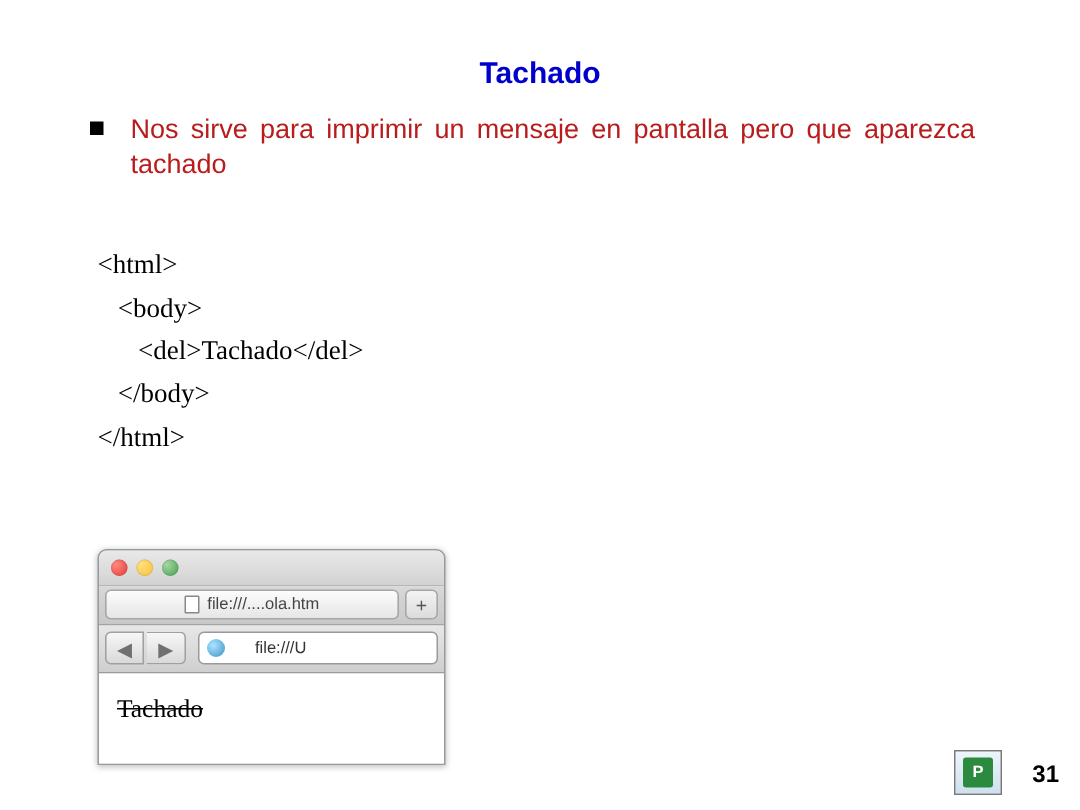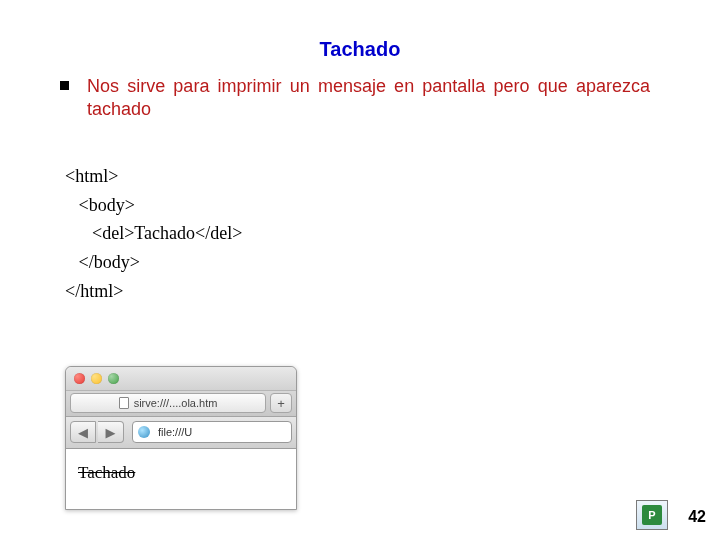--- a/index.html
+++ b/index.html
@@ -159,21 +159,21 @@
     .urlbar {
       flex: 1;
       height: 22px;
       background: #fff;
       border: 1px solid #999;
       border-radius: 4px;
       margin-left: 6px;
       display: flex;
       align-items: center;
       padding: 0 5px;
-      gap: 8px;
+      gap: 20px;
       font-size: 11px;
       color: #333;
       overflow: hidden;
       white-space: nowrap;
     }
     .globe {
       width: 12px; height: 12px; border-radius: 50%;
       background: radial-gradient(circle at 35% 35%, #aee4ff, #3991c6);
       flex-shrink: 0;
     }
@@ -238,21 +238,21 @@
 
   <div class="browser-window">
     <div class="titlebar">
       <div class="tl-btn tl-close"></div>
       <div class="tl-btn tl-min"></div>
       <div class="tl-btn tl-max"></div>
     </div>
     <div class="tabbar">
       <div class="tab">
         <span class="doc-icon"></span>
-        <span>sirve:///....ola.htm</span>
+        <span>file:///....ola.htm</span>
       </div>
       <div class="newtab">+</div>
     </div>
     <div class="toolbar">
       <div class="nav-btn first">
         <span>◀</span>
       </div>
       <div class="nav-btn second">
         <span>▶</span>
       </div>
@@ -262,13 +262,13 @@
       </div>
     </div>
     <div class="page-area">Tachado</div>
   </div>
 
 </div>
 
 <div class="footer-logo">
   <div class="footer-logo-inner">P</div>
 </div>
-<div class="page-number">42</div>
+<div class="page-number">31</div>
 
 </body></html>

